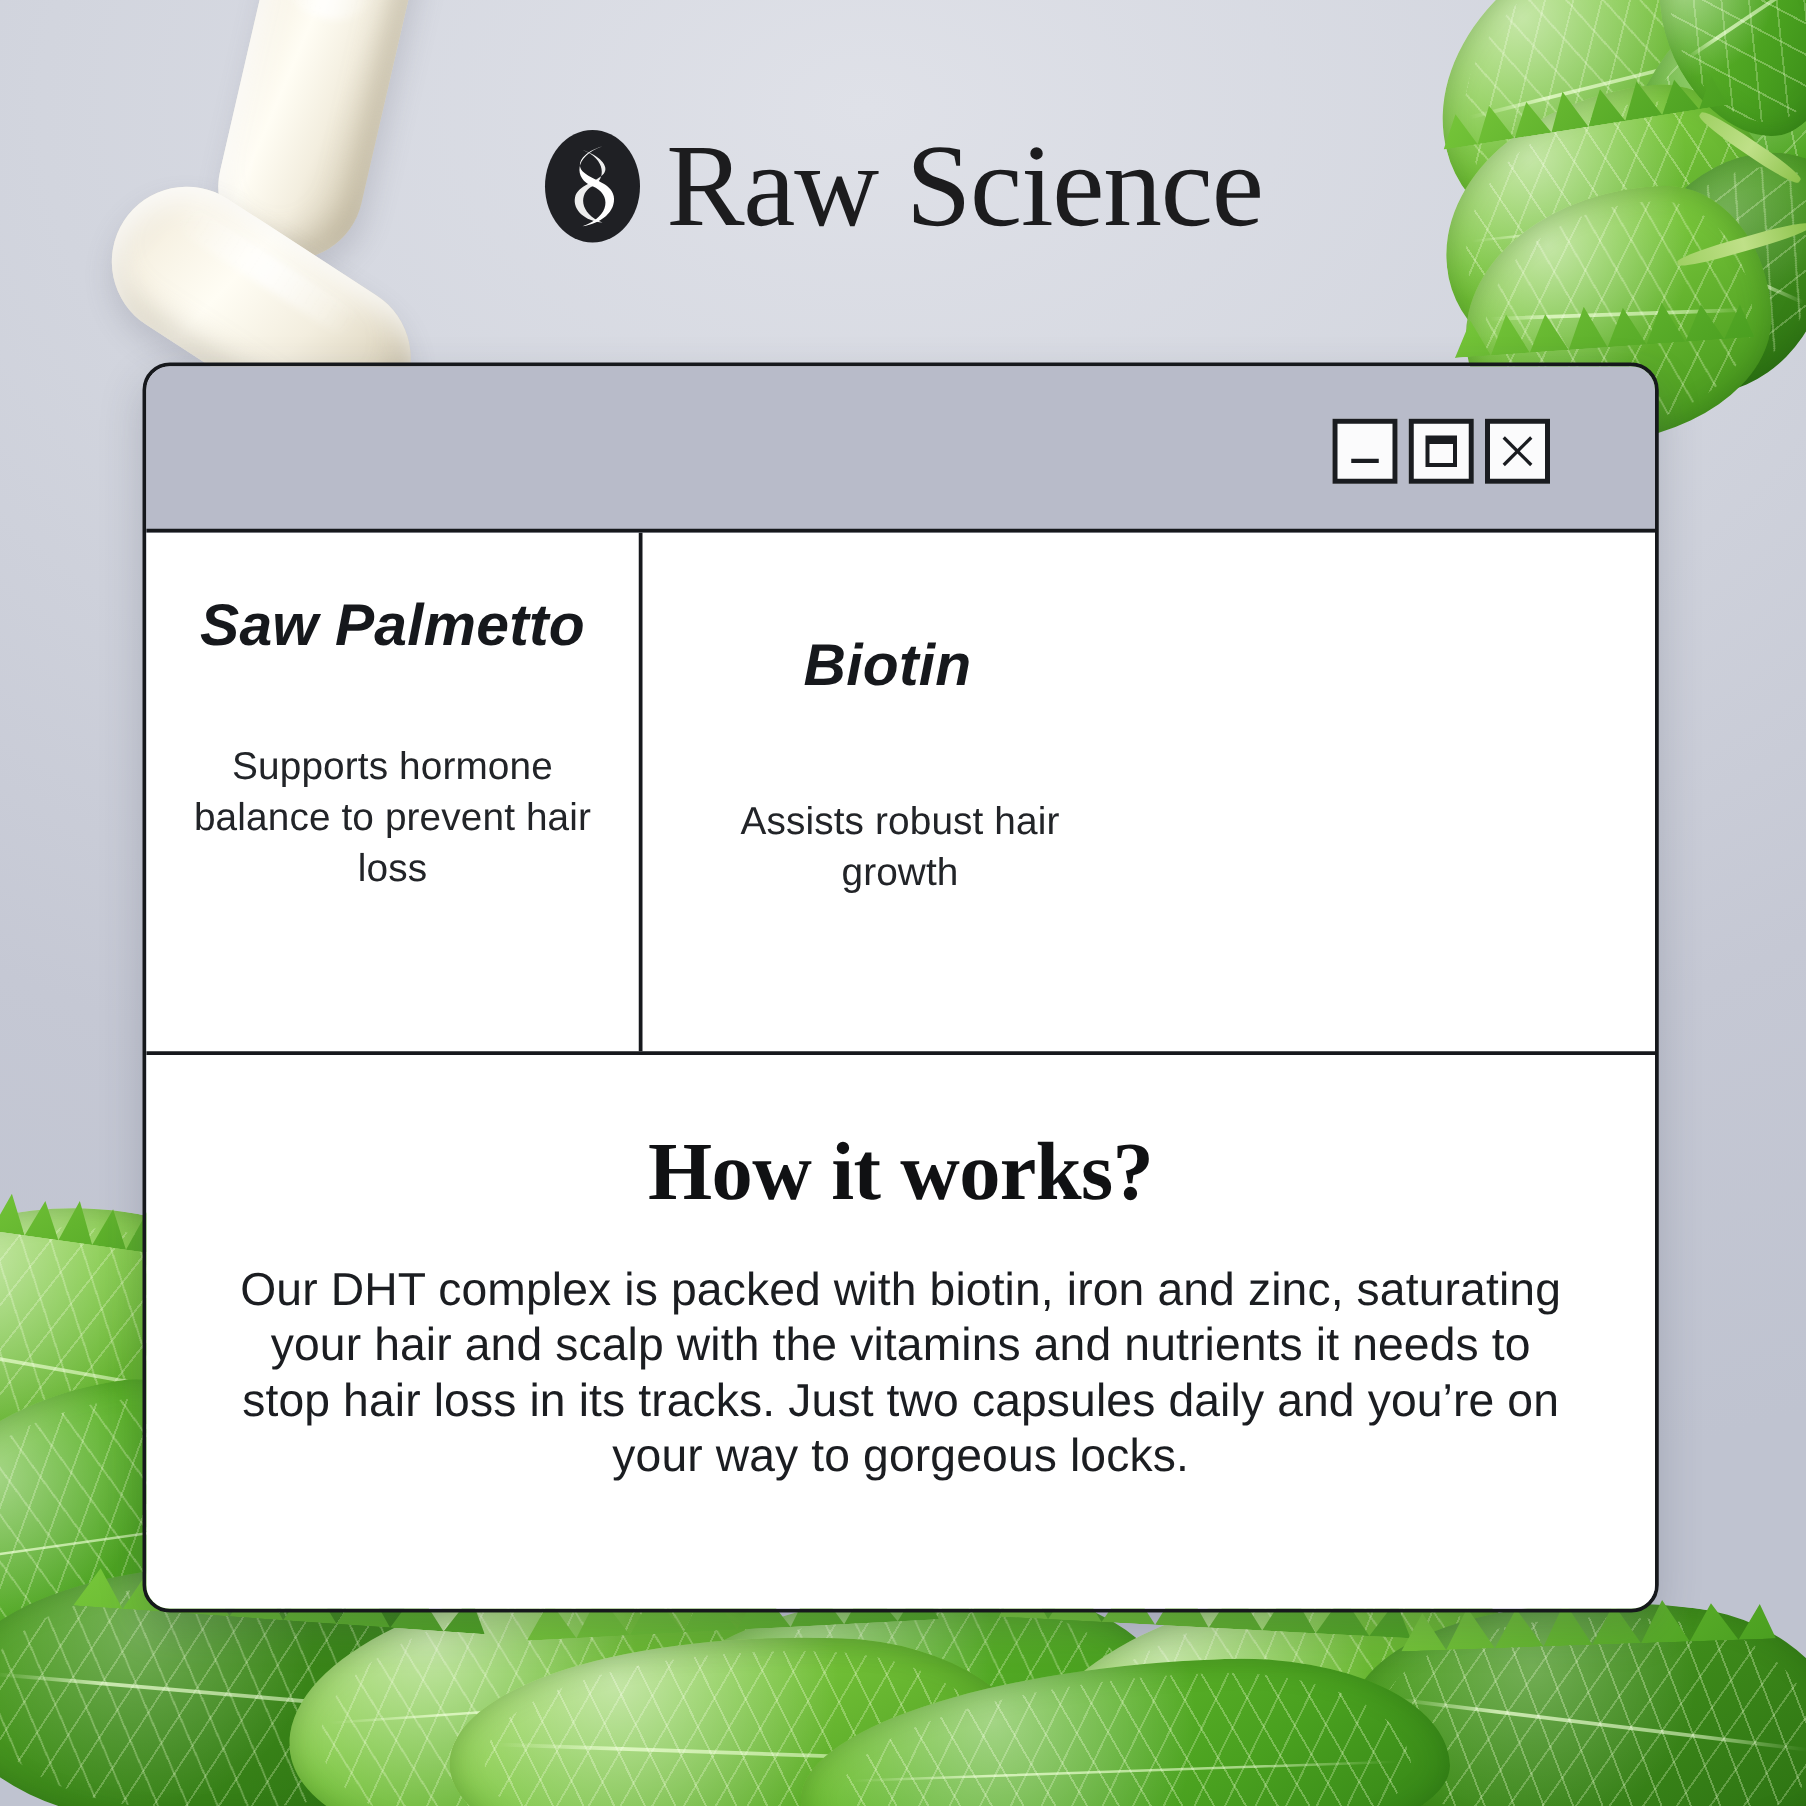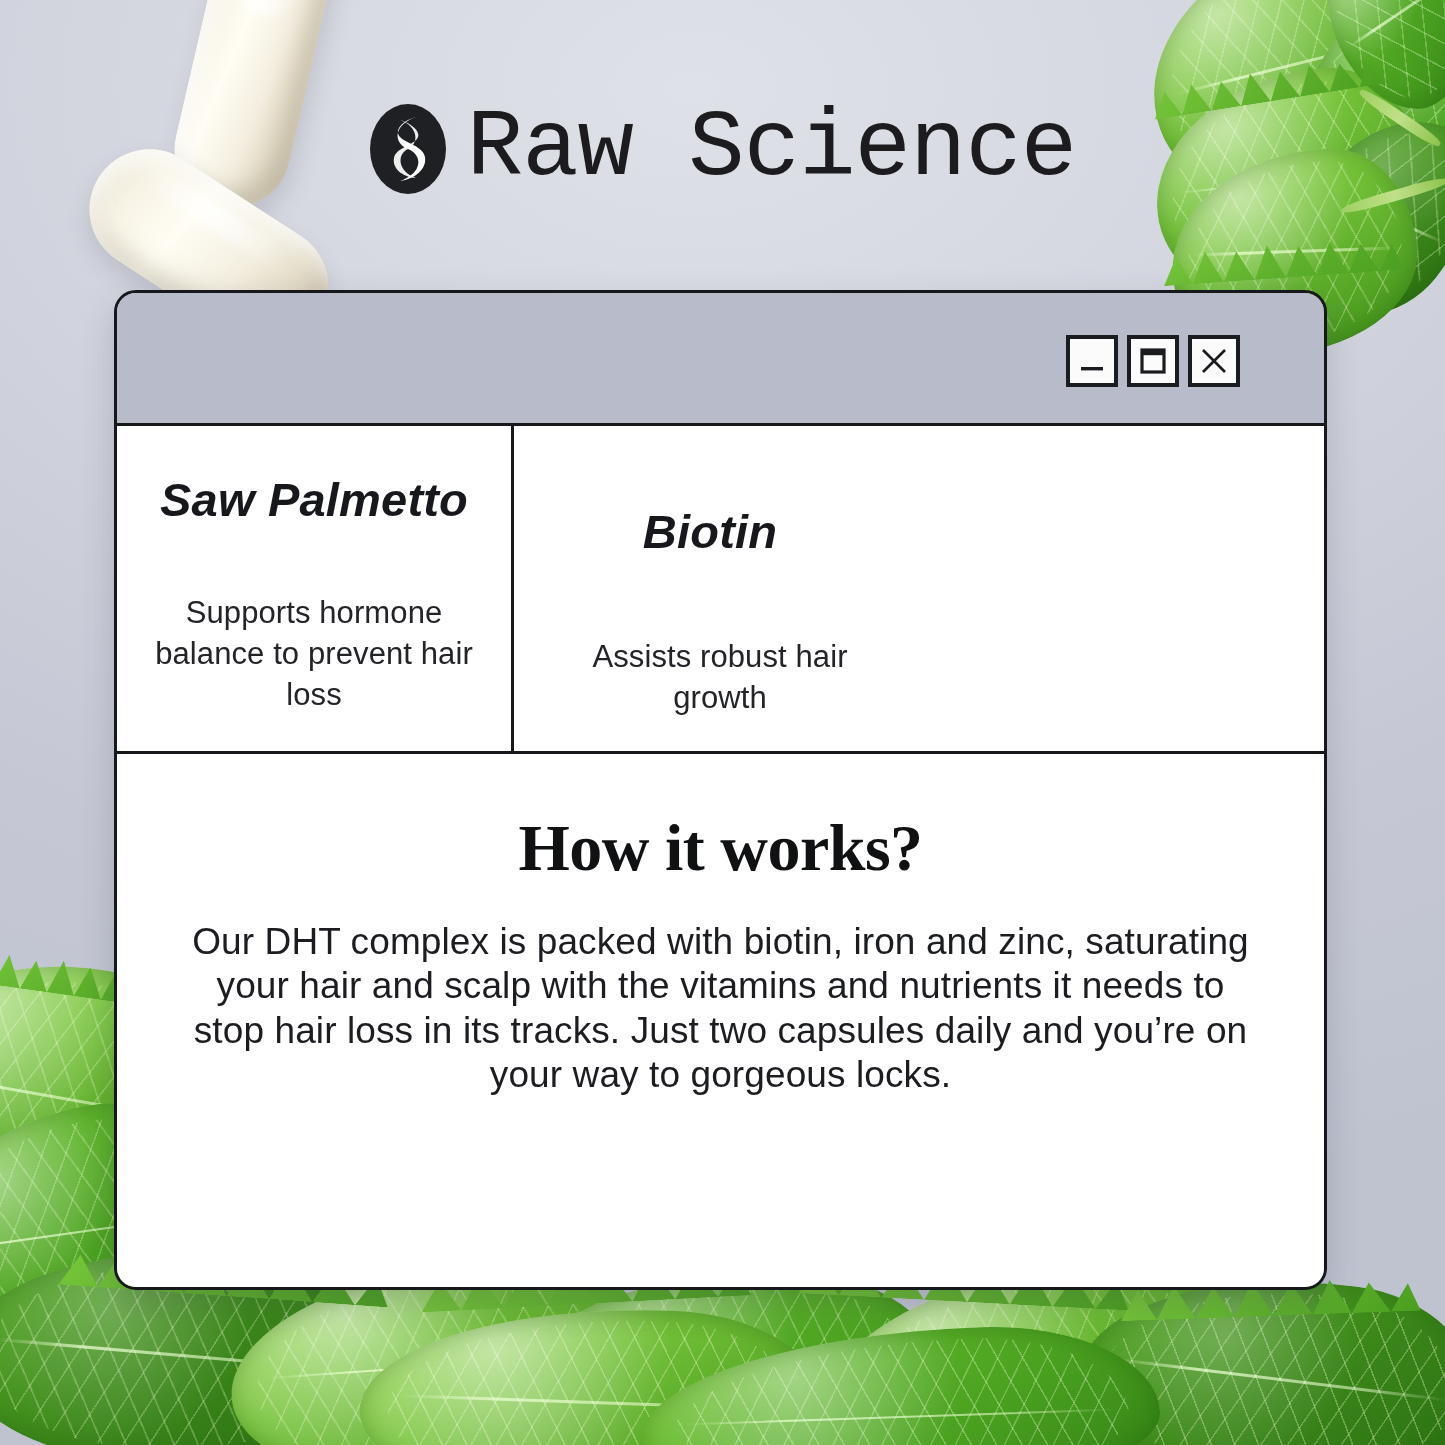--- a/index.html
+++ b/index.html
@@ -121,21 +121,21 @@
     top: 94px;
     height: 110px;
     display: flex;
     align-items: center;
     justify-content: center;
     gap: 20px;
     z-index: 6;
   }
   .brand-mark { width: 78px; height: 92px; flex: 0 0 auto; }
   .brand-name {
-    font-family: Liberation Mono, monospace;
+    font-family: Liberation Serif, serif;
     font-size: 94px;
     line-height: 1;
     letter-spacing: -1px;
     color: #1c1c1e;
     white-space: nowrap;
   }
 
   
   .window {
     position: absolute;
@@ -176,21 +176,21 @@
   .win-body {
     background: #ffffff;
     height: calc(100% - 133px);
     display: flex;
     flex-direction: column;
   }
 
   
   .cols {
     display: flex;
-    height: 328px;
+    height: 418px;
     border-bottom: 3px solid #16181c;
   }
   .col {
     flex: 1 1 0;
     padding: 40px 28px 34px;
     display: flex;
     flex-direction: column;
     align-items: center;
   }
   .col + .col { border-left: 3px solid #16181c; }

